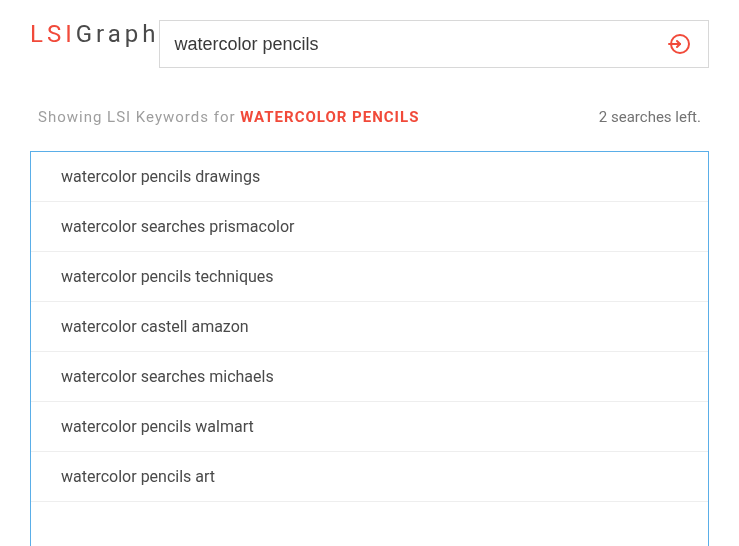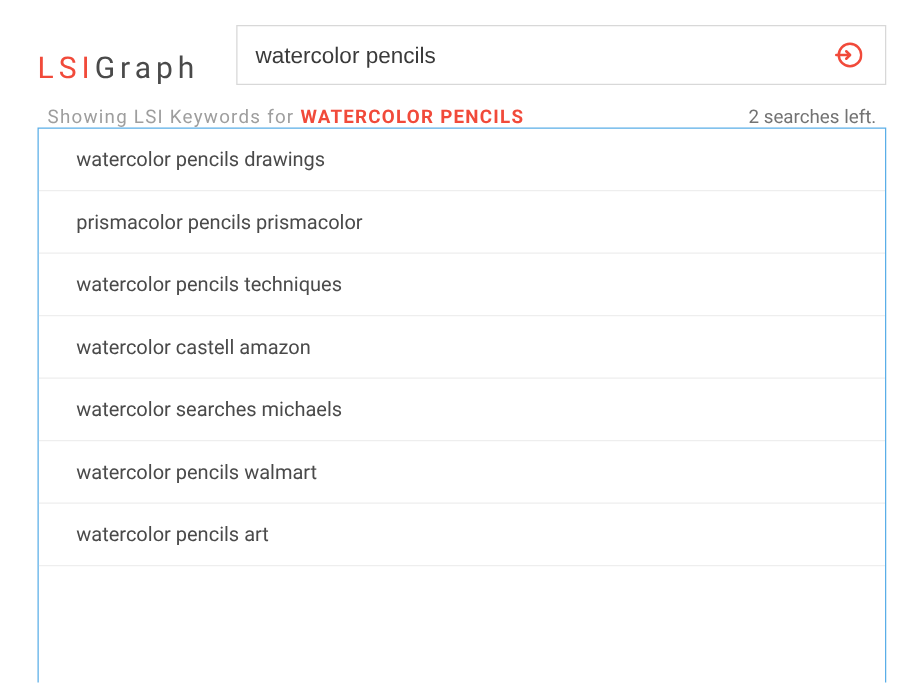--- a/index.html
+++ b/index.html
@@ -9,23 +9,22 @@
     }
     body {
       font-family: -apple-system, BlinkMacSystemFont, "Segoe UI", Roboto, Helvetica, Arial, sans-serif;
       background: #ffffff;
       width: 739px;
       height: 546px;
       padding: 20px 30px;
     }
     .header {
       display: flex;
-      align-items: flex-end;
-      gap: 30px;
-      margin-bottom: 16px;
+      align-items: flex-start;
+      margin-bottom: 40px;
     }
     .logo {
       font-size: 24px;
       font-weight: 400;
       letter-spacing: 4px;
     }
     .logo-lsi {
       color: #f14a3a;
     }
     .logo-graph {
@@ -57,20 +56,21 @@
       justify-content: center;
       padding: 4px;
     }
     .submit-btn svg {
       stroke: #f14a3a;
     }
     .subheader {
       display: flex;
       justify-content: space-between;
       align-items: center;
+      margin-bottom: 25px;
       padding: 0 8px;
     }
     .showing-text {
       font-size: 15px;
       color: #9e9e9e;
       letter-spacing: 1px;
     }
     .keyword-highlight {
       color: #f14a3a;
       font-weight: 700;
@@ -137,20 +137,20 @@
 <div class="subheader">
   <div class="showing-text">
     <span>Showing LSI Keywords for </span><span class="keyword-highlight">WATERCOLOR PENCILS</span>
   </div>
   <div class="searches-left">2 searches left.</div>
 </div>
 
 <div class="results-box">
   <div class="results-inner" id="results-list">
   <div class="result-item">watercolor pencils drawings</div>
-      <div class="result-item">prismacolor pencils prismacolor</div>
+      <div class="result-item">watercolor searches prismacolor</div>
       <div class="result-item">watercolor pencils techniques</div>
       <div class="result-item">watercolor castell amazon</div>
       <div class="result-item">watercolor searches michaels</div>
       <div class="result-item">watercolor pencils walmart</div>
       <div class="result-item">watercolor pencils art</div>
     </div>
 </div>
 
 </body></html>

